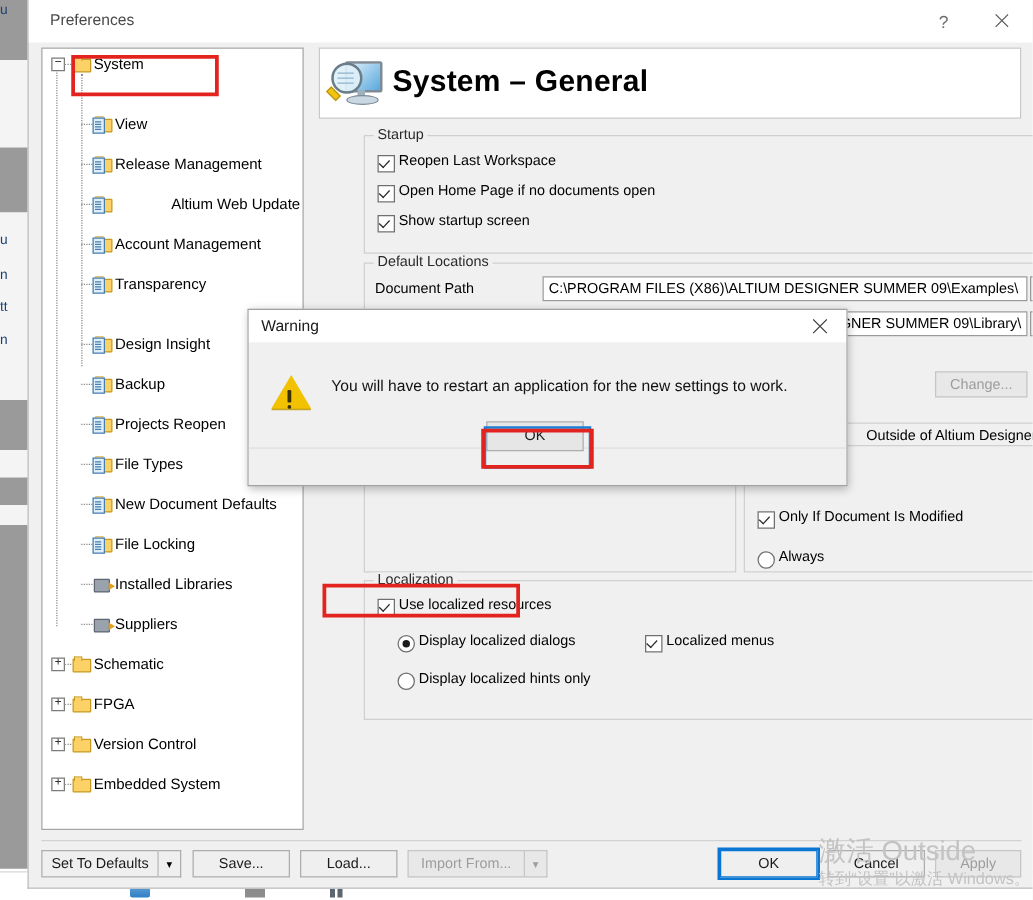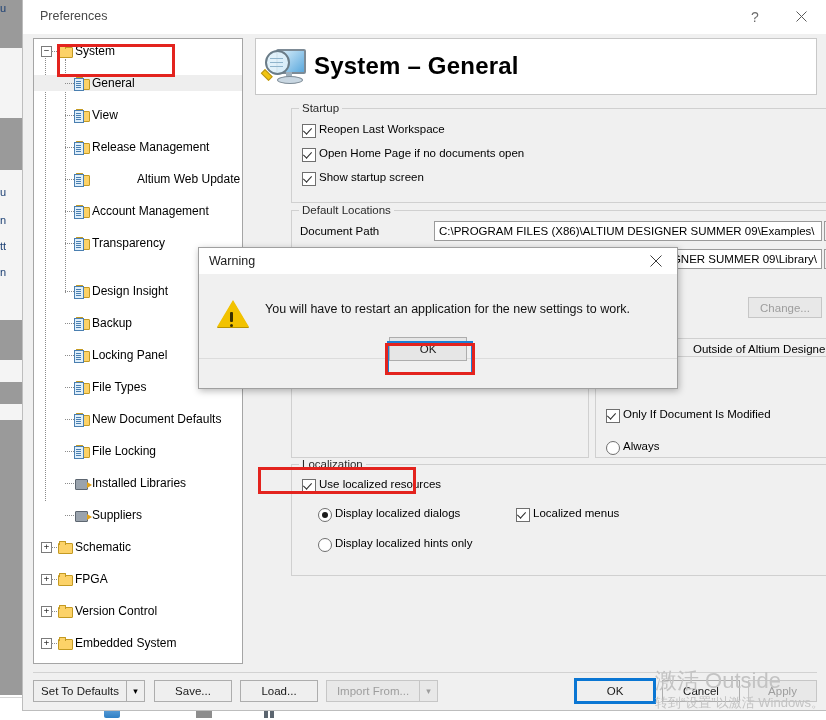--- a/index.html
+++ b/index.html
@@ -186,33 +186,20 @@
     <div class="tnode" style="top:4px;left:0;width:100%;">
       <div class="expander" style="left:7px;top:3px;">−</div>
       <div class="hline" style="left:17px;top:8px;width:6px;"></div>
       <div class="ico" style="left:23px;top:1px;">
           <div class="fold"></div>
         </div>
       <div class="tlabel" style="left:41px;">System</div>
     </div>
 
     <div id="tree-children">
-        <div class="tnode sel" style="top: 20px; left: 0px; width: 100%;">
-          <div class="hline" style="left: 31px; top: 8px; width: 9px;"></div>
-          <div class="ico" style="left: 40px; top: 1px;">
-            <div class="fold"></div>
-            <div class="doc" style="left:0;top:2px;">
-              <i style="top:2px;"></i>
-              <i style="top:4px;"></i>
-              <i style="top:6px;"></i>
-              <i style="top:8px;"></i>
-            </div>
-          </div>
-          <div class="tlabel" style="left: 58px;">General</div>
-        </div>
         <div class="tnode" style="top: 36px; left: 0px; width: 100%;">
           <div class="hline" style="left: 31px; top: 8px; width: 9px;"></div>
           <div class="ico" style="left: 40px; top: 1px;">
             <div class="fold"></div>
             <div class="doc" style="left:0;top:2px;">
               <i style="top:2px;"></i>
               <i style="top:4px;"></i>
               <i style="top:6px;"></i>
               <i style="top:8px;"></i>
             </div>
@@ -301,21 +288,21 @@
           <div class="hline" style="left: 31px; top: 8px; width: 9px;"></div>
           <div class="ico" style="left: 40px; top: 1px;">
             <div class="fold"></div>
             <div class="doc" style="left:0;top:2px;">
               <i style="top:2px;"></i>
               <i style="top:4px;"></i>
               <i style="top:6px;"></i>
               <i style="top:8px;"></i>
             </div>
           </div>
-          <div class="tlabel" style="left: 58px;">Locking Panel</div>
+          <div class="tlabel" style="left: 58px;">Projects Reopen</div>
         </div>
         <div class="tnode" style="top: 180px; left: 0px; width: 100%;">
           <div class="hline" style="left: 31px; top: 8px; width: 9px;"></div>
           <div class="ico" style="left: 40px; top: 1px;">
             <div class="fold"></div>
             <div class="doc" style="left:0;top:2px;">
               <i style="top:2px;"></i>
               <i style="top:4px;"></i>
               <i style="top:6px;"></i>
               <i style="top:8px;"></i>

